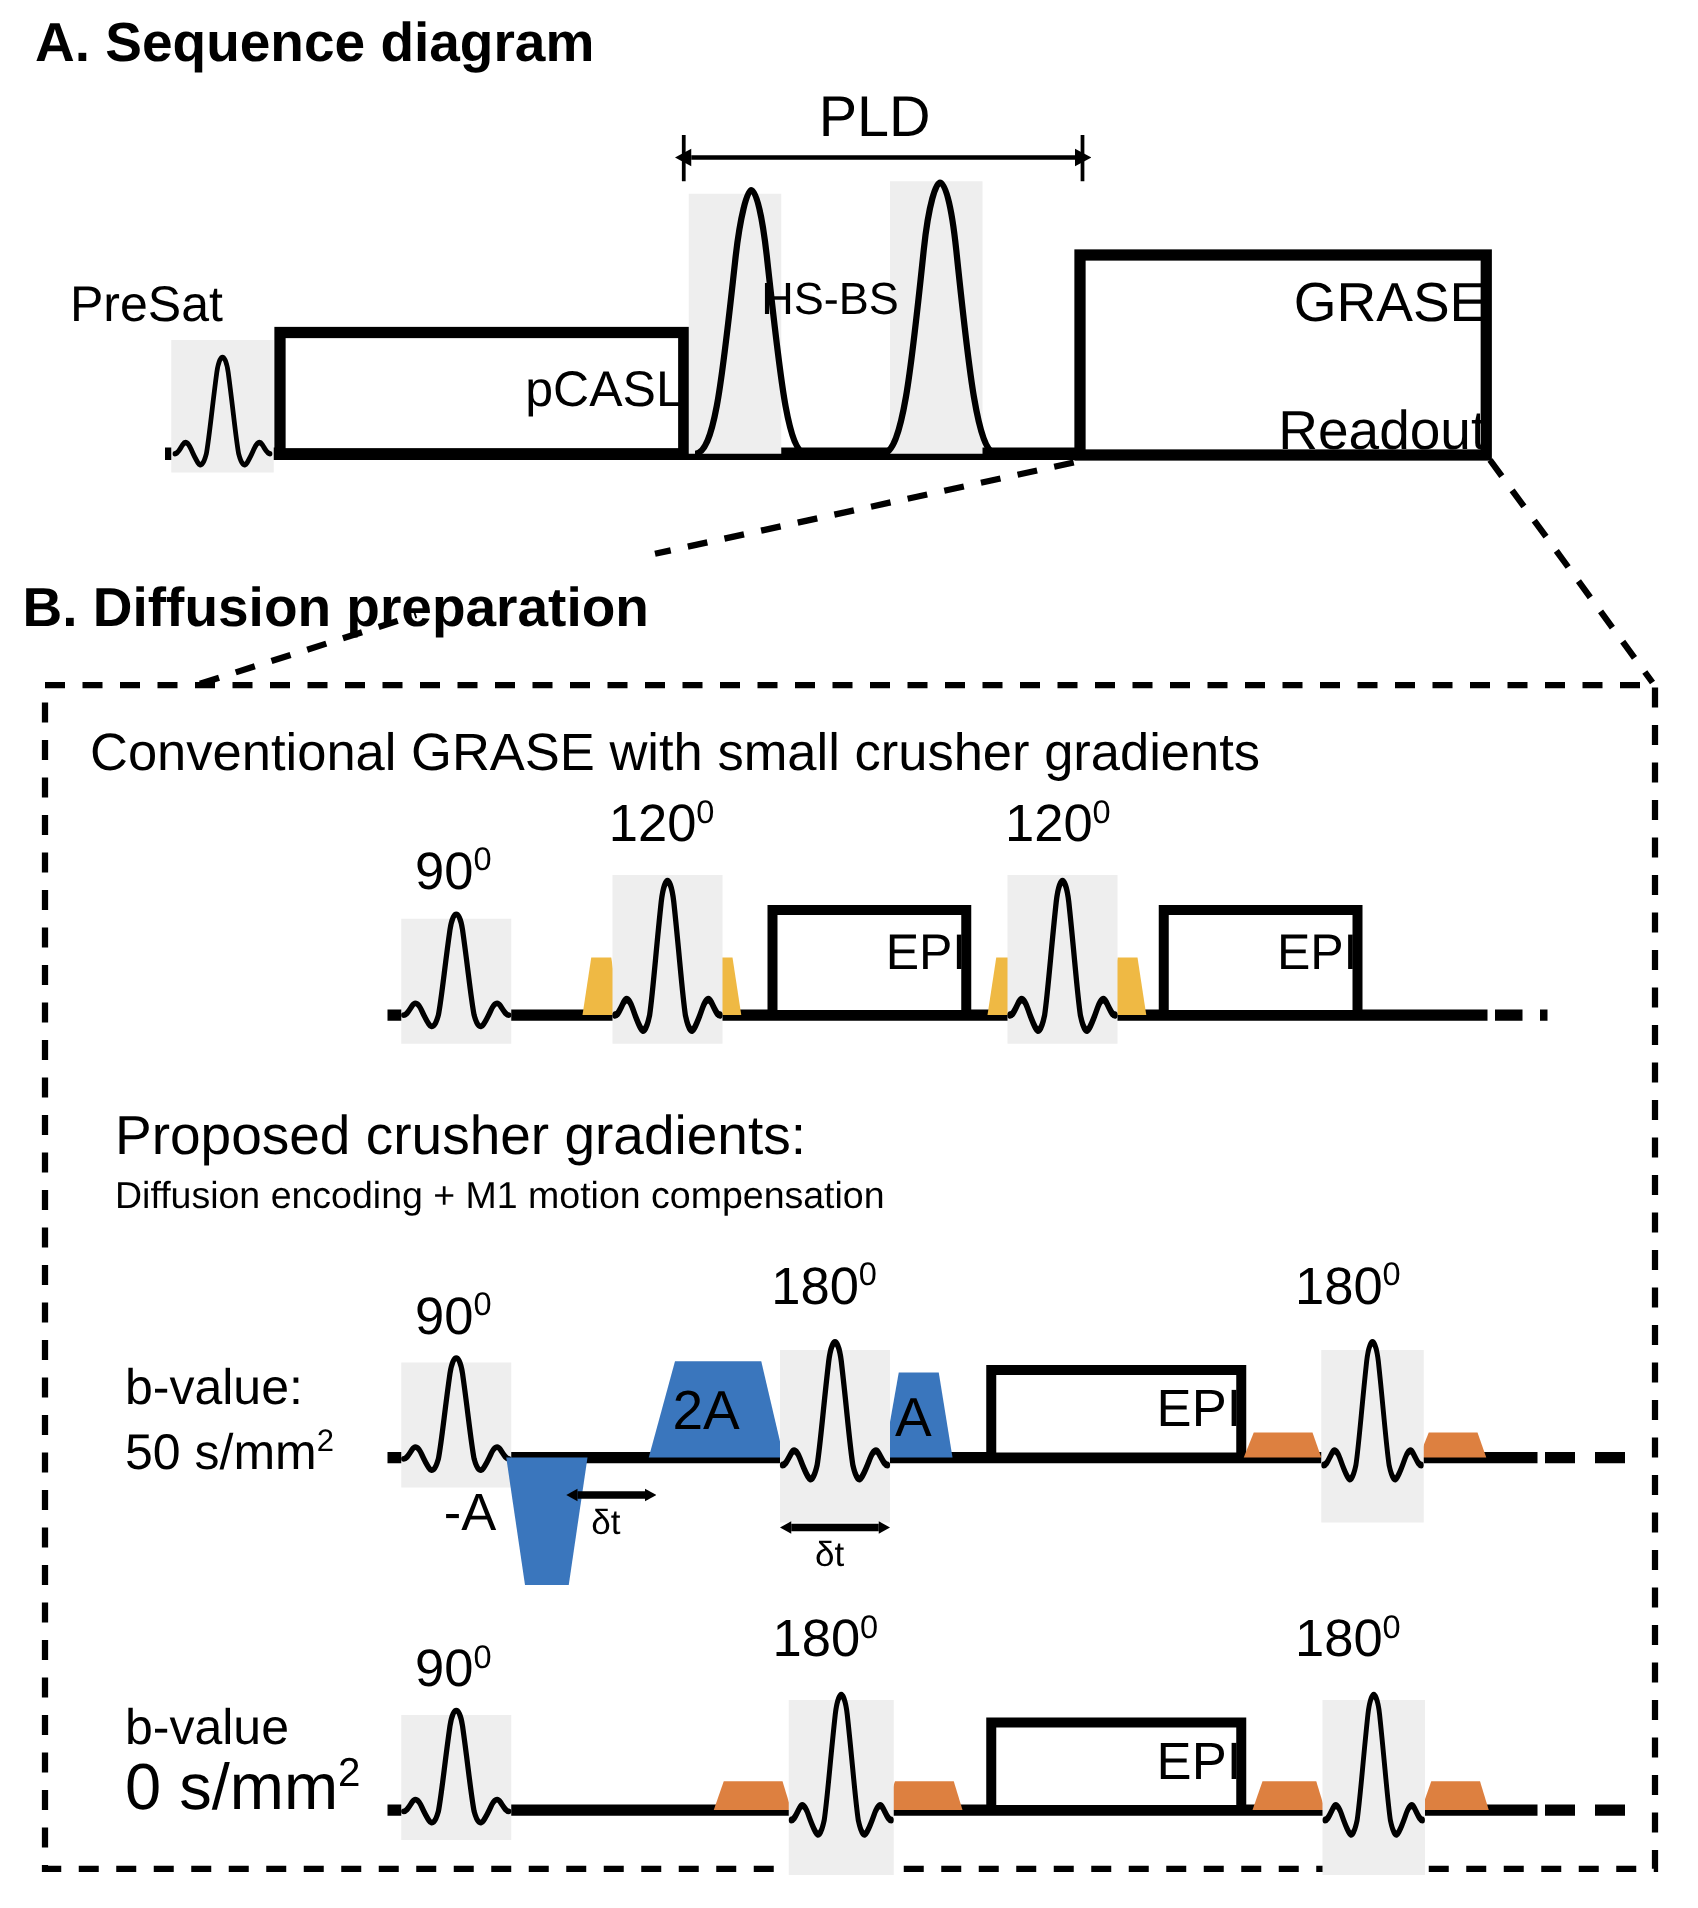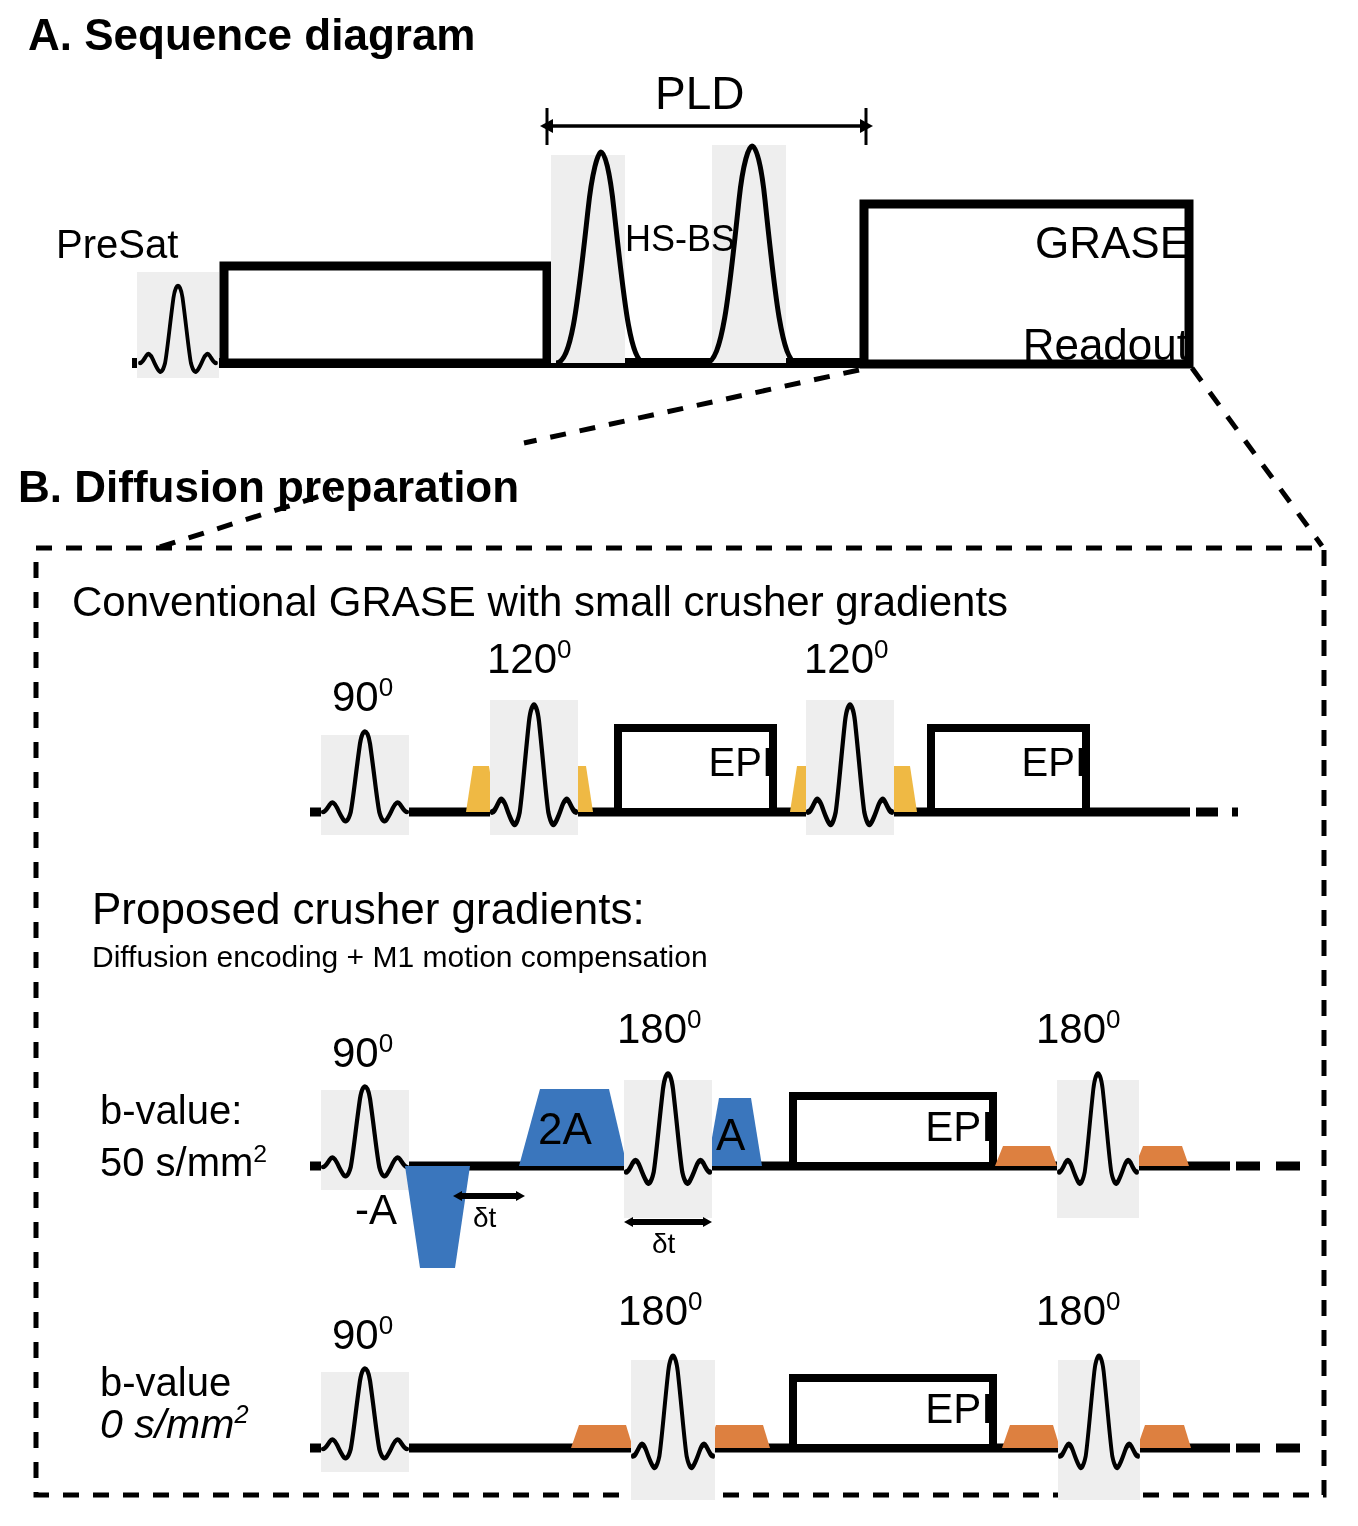--- a/index.html
+++ b/index.html
@@ -178,22 +178,23 @@
       <g transform="translate(1060,1342) scale(0.78,1.14)">
         <use href="#sincPulse"></use>
       </g>
     </g>
   </svg>
 
   <div class="panel-title" style="left:28px;top:10px;font-size:44px;">A. Sequence diagram</div>
 
   <div class="lbl" style="left:56px;top:222px;">PreSat</div>
 
-
-  <div class="lbl" style="left:609px;top:218px;font-size:36px;margin-left:16px;">HS-BS</div>
+  <div class="boxtext" style="left:224px;top:290px;width:323px;">pCASL</div>
+
+  <div class="lbl" style="left:609px;top:218px;font-size:36px;">HS-BS</div>
 
   <div class="lbl" style="left:655px;top:66px;font-size:46px;">PLD</div>
 
   <div class="boxtext" style="left:864px;top:218px;width:325px;font-size:44px;">GRASE</div>
   <div class="boxtext" style="left:864px;top:288px;width:325px;font-size:44px;margin-top:32px;">Readout</div>
 
   <div class="panel-title" style="left:18px;top:462px;font-size:44px;">B. Diffusion preparation</div>
 
   <div class="lbl" style="left:72px;top:578px;font-size:42px;">Conventional GRASE with small crusher gradients</div>
 
@@ -231,21 +232,21 @@
   <div class="lbl" style="left:355px;top:1186px;font-size:42px;">-A</div>
   <div class="lbl" style="left:538px;top:1104px;font-size:44px;">2A</div>
   <div class="lbl" style="left:716px;top:1110px;font-size:44px;">A</div>
 
   <div class="lbl-xs" style="left:473px;top:1202px;font-size:28px;">δt</div>
   <div class="lbl-xs" style="left:652px;top:1228px;font-size:28px;">δt</div>
 
   <div class="boxtext" style="left:793px;top:1103px;width:200px;font-size:42px;">EPI</div>
 
   <div class="lbl" style="left:100px;top:1348px;font-size:40px;margin-top:12px;">b-value</div>
-  <div class="lbl" style="left:100px;top:1400px;font-size:41px;font-style:italic;">
+  <div class="lbl" style="left:100px;top:1400px;font-size:52px;">
     <span>0 s/mm</span><span class="sub2">2</span>
   </div>
 
   <div class="lbl" style="left:332px;top:1310px;font-size:42px;">
     <span>90</span><span class="sup">0</span>
   </div>
   <div class="lbl" style="left:618px;top:1286px;font-size:42px;">
     <span>180</span><span class="sup">0</span>
   </div>
   <div class="lbl" style="left:1036px;top:1286px;font-size:42px;">

